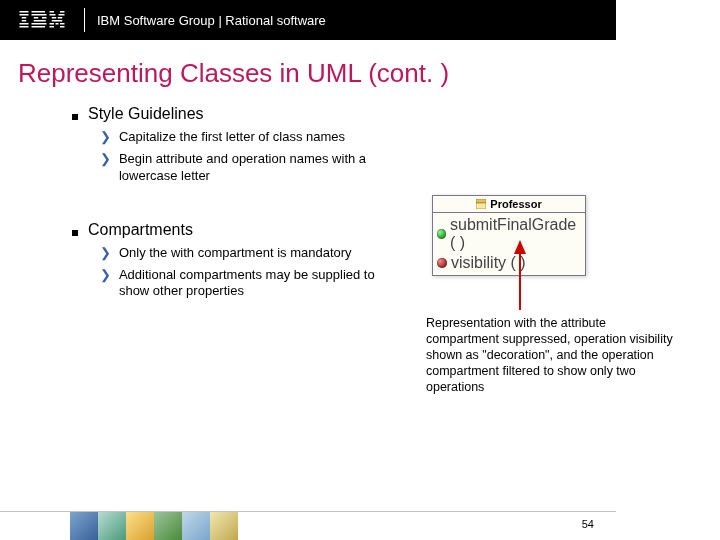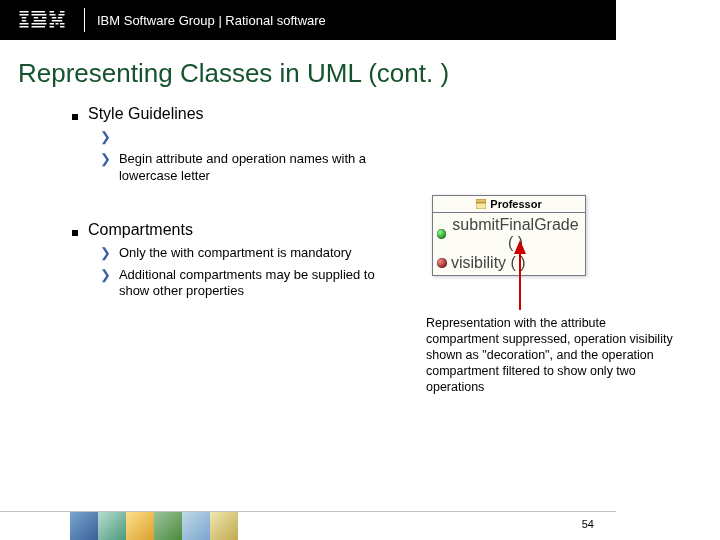--- a/index.html
+++ b/index.html
@@ -35,21 +35,21 @@
     width: 1px;
     height: 24px;
     background: #fff;
     margin: 0 12px 0 4px;
   }
   .header-text {
     font-size: 13px;
     color: #fff;
   }
   .title {
-    color: #14532d;
+    color: #be185d;
     font-size: 26px;
     font-weight: 400;
     margin: 18px 0 16px 18px;
   }
   .content {
     position: relative;
     margin-left: 72px;
     width: 600px;
   }
   .sq-bullet {
@@ -90,21 +90,20 @@
   }
   .uml-box {
     position: absolute;
     left: 432px;
     top: 195px;
     width: 152px;
     border: 1px solid #778;
     background: #fdfdf6;
     font-size: 11px;
     box-shadow: 1px 1px 4px rgba(0,0,0,0.2);
-    text-align: center;
   }
   .uml-name {
     display: flex;
     align-items: center;
     justify-content: center;
     gap: 4px;
     padding: 2px 6px;
     border-bottom: 1px solid #778;
     font-weight: bold;
   }
@@ -232,20 +231,21 @@
 
   <div class="content">
 
     <div class="sq-bullet">
       <span class="sq"></span>
       <span class="sq-text">Style Guidelines</span>
     </div>
     <div class="arrow-bullets">
       <div class="arrow-bullet">
         <span class="arrow-glyph">❯</span>
+        <span>Capitalize the first letter of class names</span>
       </div>
       <div class="arrow-bullet">
         <span class="arrow-glyph">❯</span>
         <span>Begin attribute and operation names with a lowercase letter</span>
       </div>
     </div>
 
     <div class="sq-bullet" style="margin-top:37px">
       <span class="sq"></span>
       <span class="sq-text">Compartments</span>

